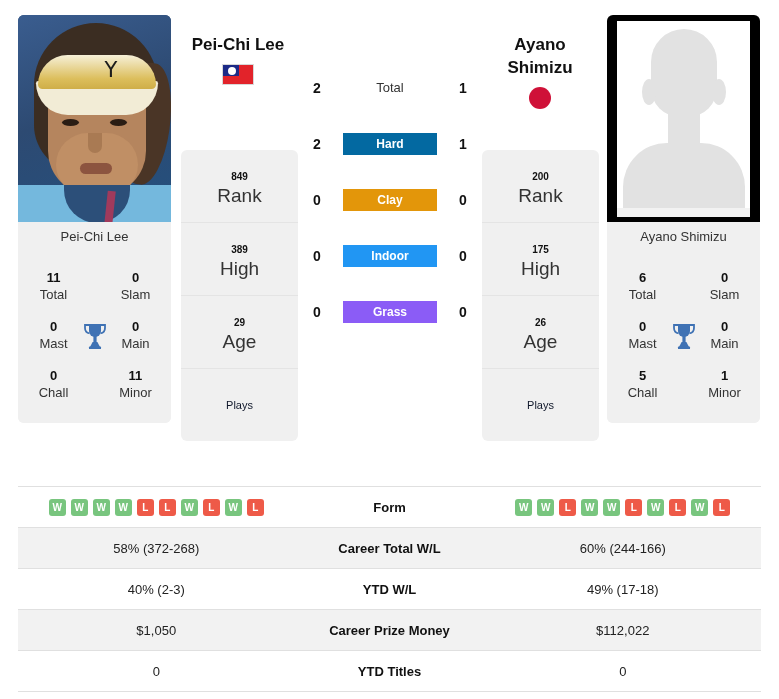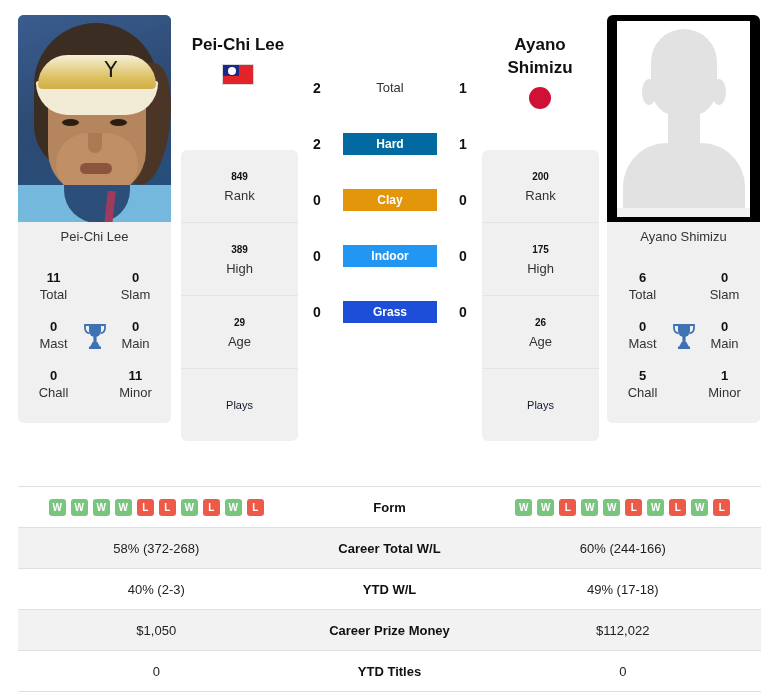--- a/index.html
+++ b/index.html
@@ -178,21 +178,21 @@
   .meta-card.left  { left: 181px; }
   .meta-card.right { left: 482px; }
   .meta-cell {
     height: 73px;
     display: flex; flex-direction: column;
     align-items: center; justify-content: center;
     border-bottom: 1px solid #e4e4e4;
   }
   .meta-cell:last-child { border-bottom: none; height: 72px; }
   .meta-num { font-size: 10px; font-weight: bold; color: #111111; line-height: 19px; }
-  .meta-lbl { font-size: 13px; color: #333333; line-height: 19px; }
+  .meta-lbl { font-size: 19px; color: #333333; line-height: 19px; }
   .meta-plays { font-size: 11px; color: #0f172a; }
 
   
   .name-block { position: absolute; top: 33px; width: 180px; text-align: center; }
   .name-block.left  { left: 148px; }
   .name-block.right { left: 450px; }
   .player-name {
     font-size: 17px; font-weight: bold; color: #111111; line-height: 23px;
   }
   .flag-wrap { margin-top: 8px; display: flex; justify-content: center; height: 24px; }
@@ -218,21 +218,21 @@
   }
   .surface-pill {
     width: 94px; height: 22px; line-height: 22px;
     text-align: center; font-size: 12px; font-weight: bold;
     color: #ffffff;
   }
   .surface-pill.plain { background: transparent; color: #333333; font-weight: normal; font-size: 13px; }
   .pill-hard   { background: #0369a1; }
   .pill-clay   { background: #e3960a; }
   .pill-indoor { background: #2196f3; }
-  .pill-grass  { background: #1d4ed8; text-align: center; }
+  .pill-grass  { background: #8b5cf6; text-align: center; }
 
   
   .stats-table {
     position: absolute;
     left: 18px;
     top: 486px;
     width: 743px;
     border-top: 1px solid #e0e0e0;
   }
   .stat-row {

